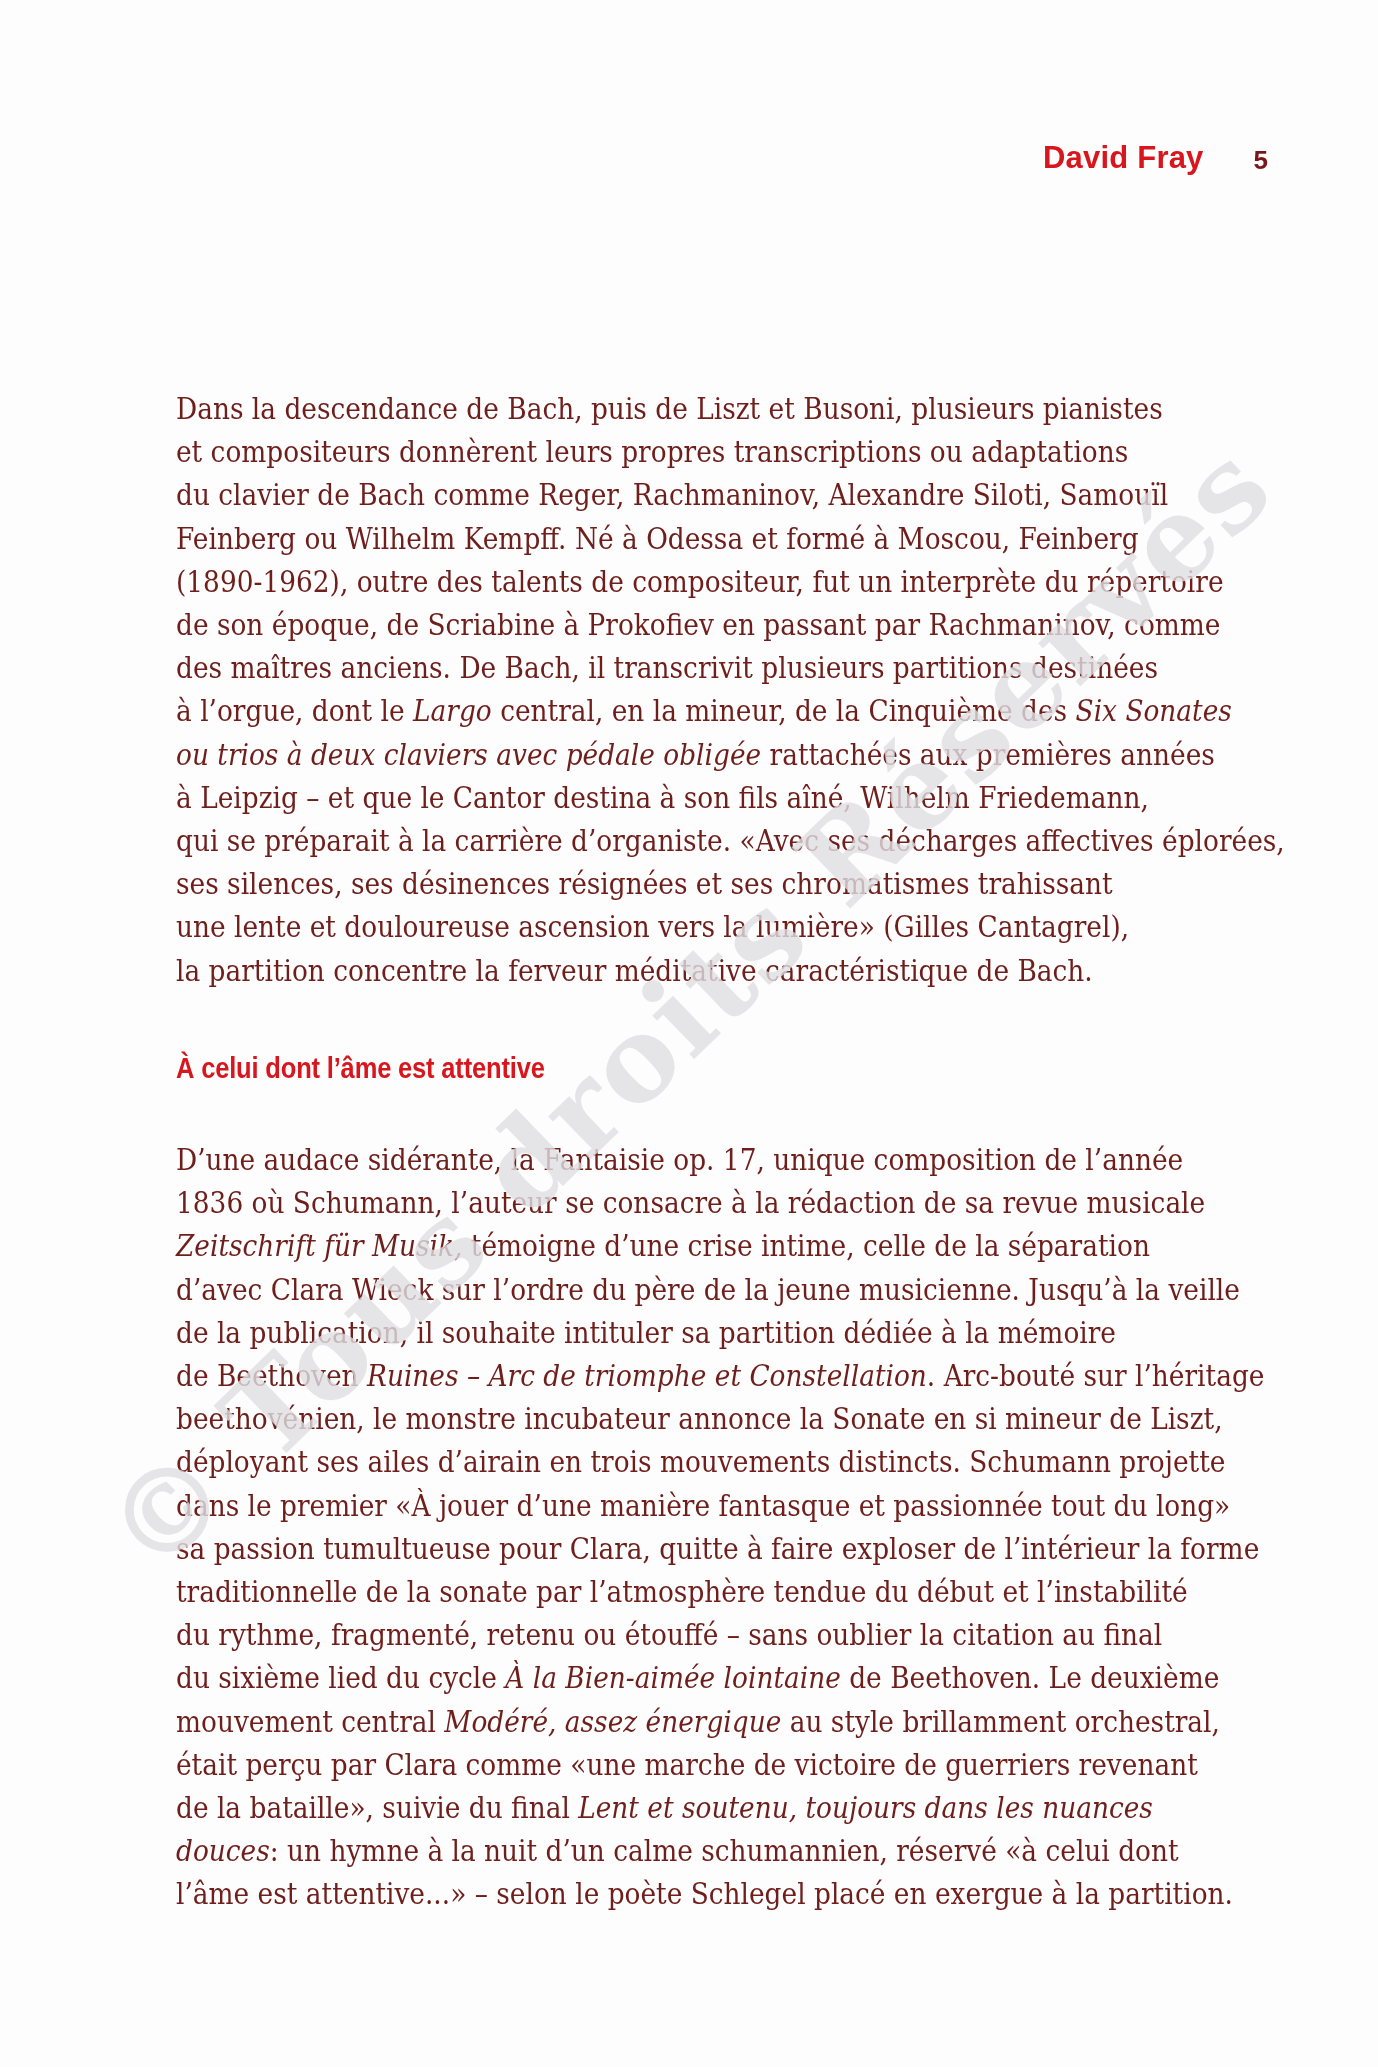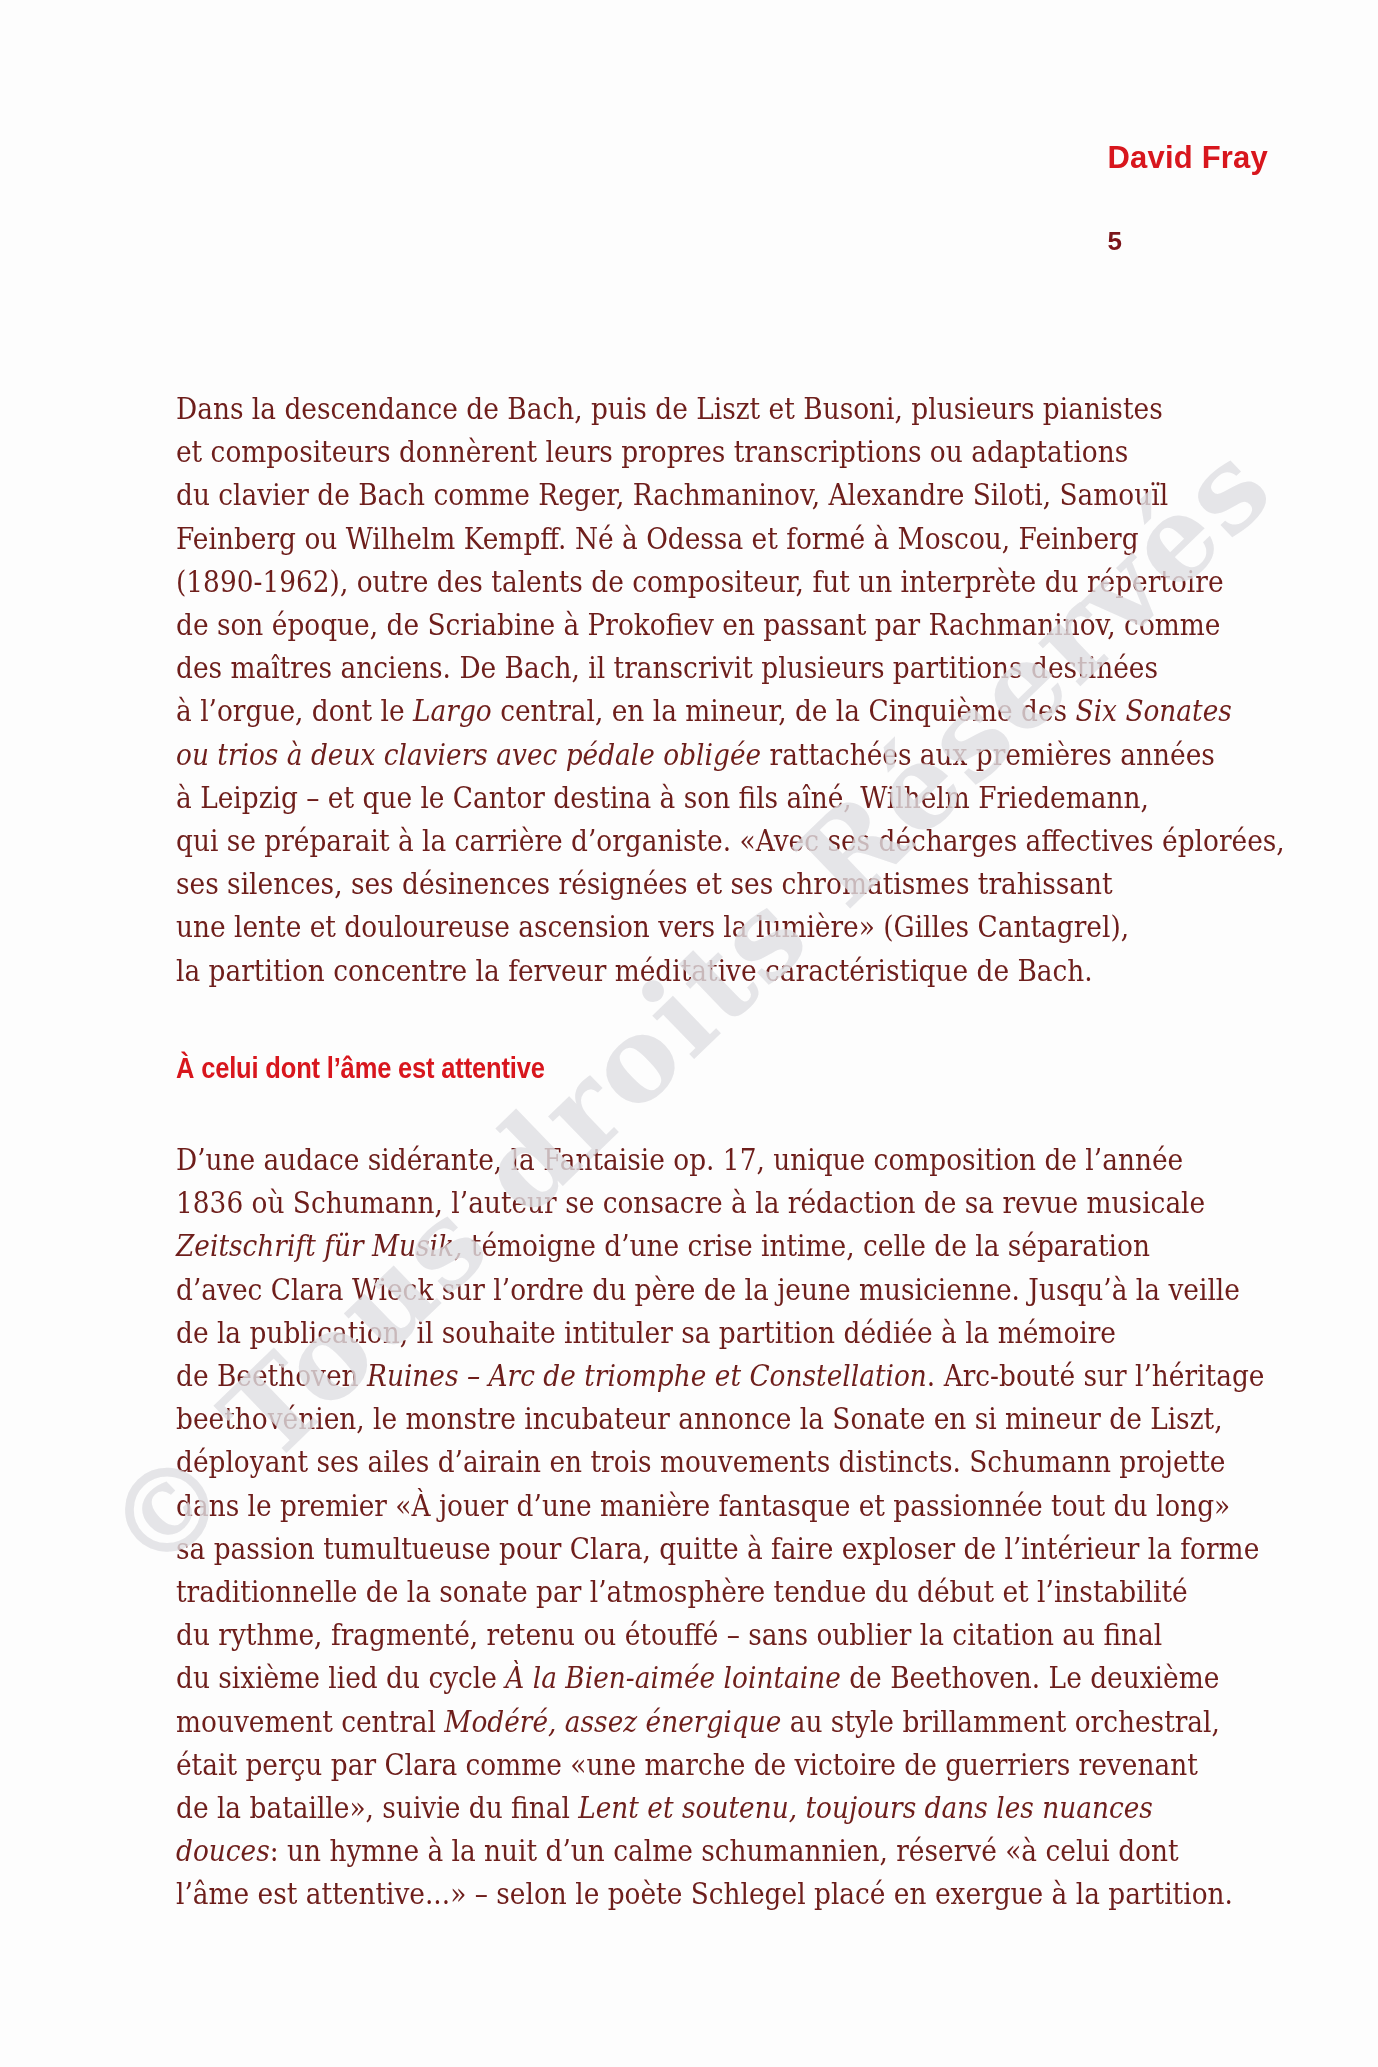--- a/index.html
+++ b/index.html
@@ -5,24 +5,23 @@
   html,body{margin:0;padding:0;background:#ffffff;}
   .page{
     position:relative;
     width:1378px;height:2067px;
     background:var(--page-bg,#fdfdfd);
     overflow:hidden;
     font-family:"DejaVu Serif",serif;
   }
   .header{
     position:absolute;top:140px;right:110px;
-    display:flex;align-items:flex-start;gap:50px;
+    display:flex;align-items:flex-end;gap:50px;
     font-family:"Liberation Sans","DejaVu Sans",sans-serif;
     font-weight:bold;
-    flex-direction:column;
   }
   .header-title{font-size:31px;color:var(--heading-red,#d8161d);letter-spacing:.2px;}
   .header-num{font-size:26px;color:var(--page-number-red,#7b151a);}
   .para{
     position:absolute;left:176px;
     font-size:30px;line-height:43.2px;
     color:var(--body-text,#6e1e1b);
     transform:scaleX(0.88);transform-origin:0 0;
     white-space:nowrap;
   }

